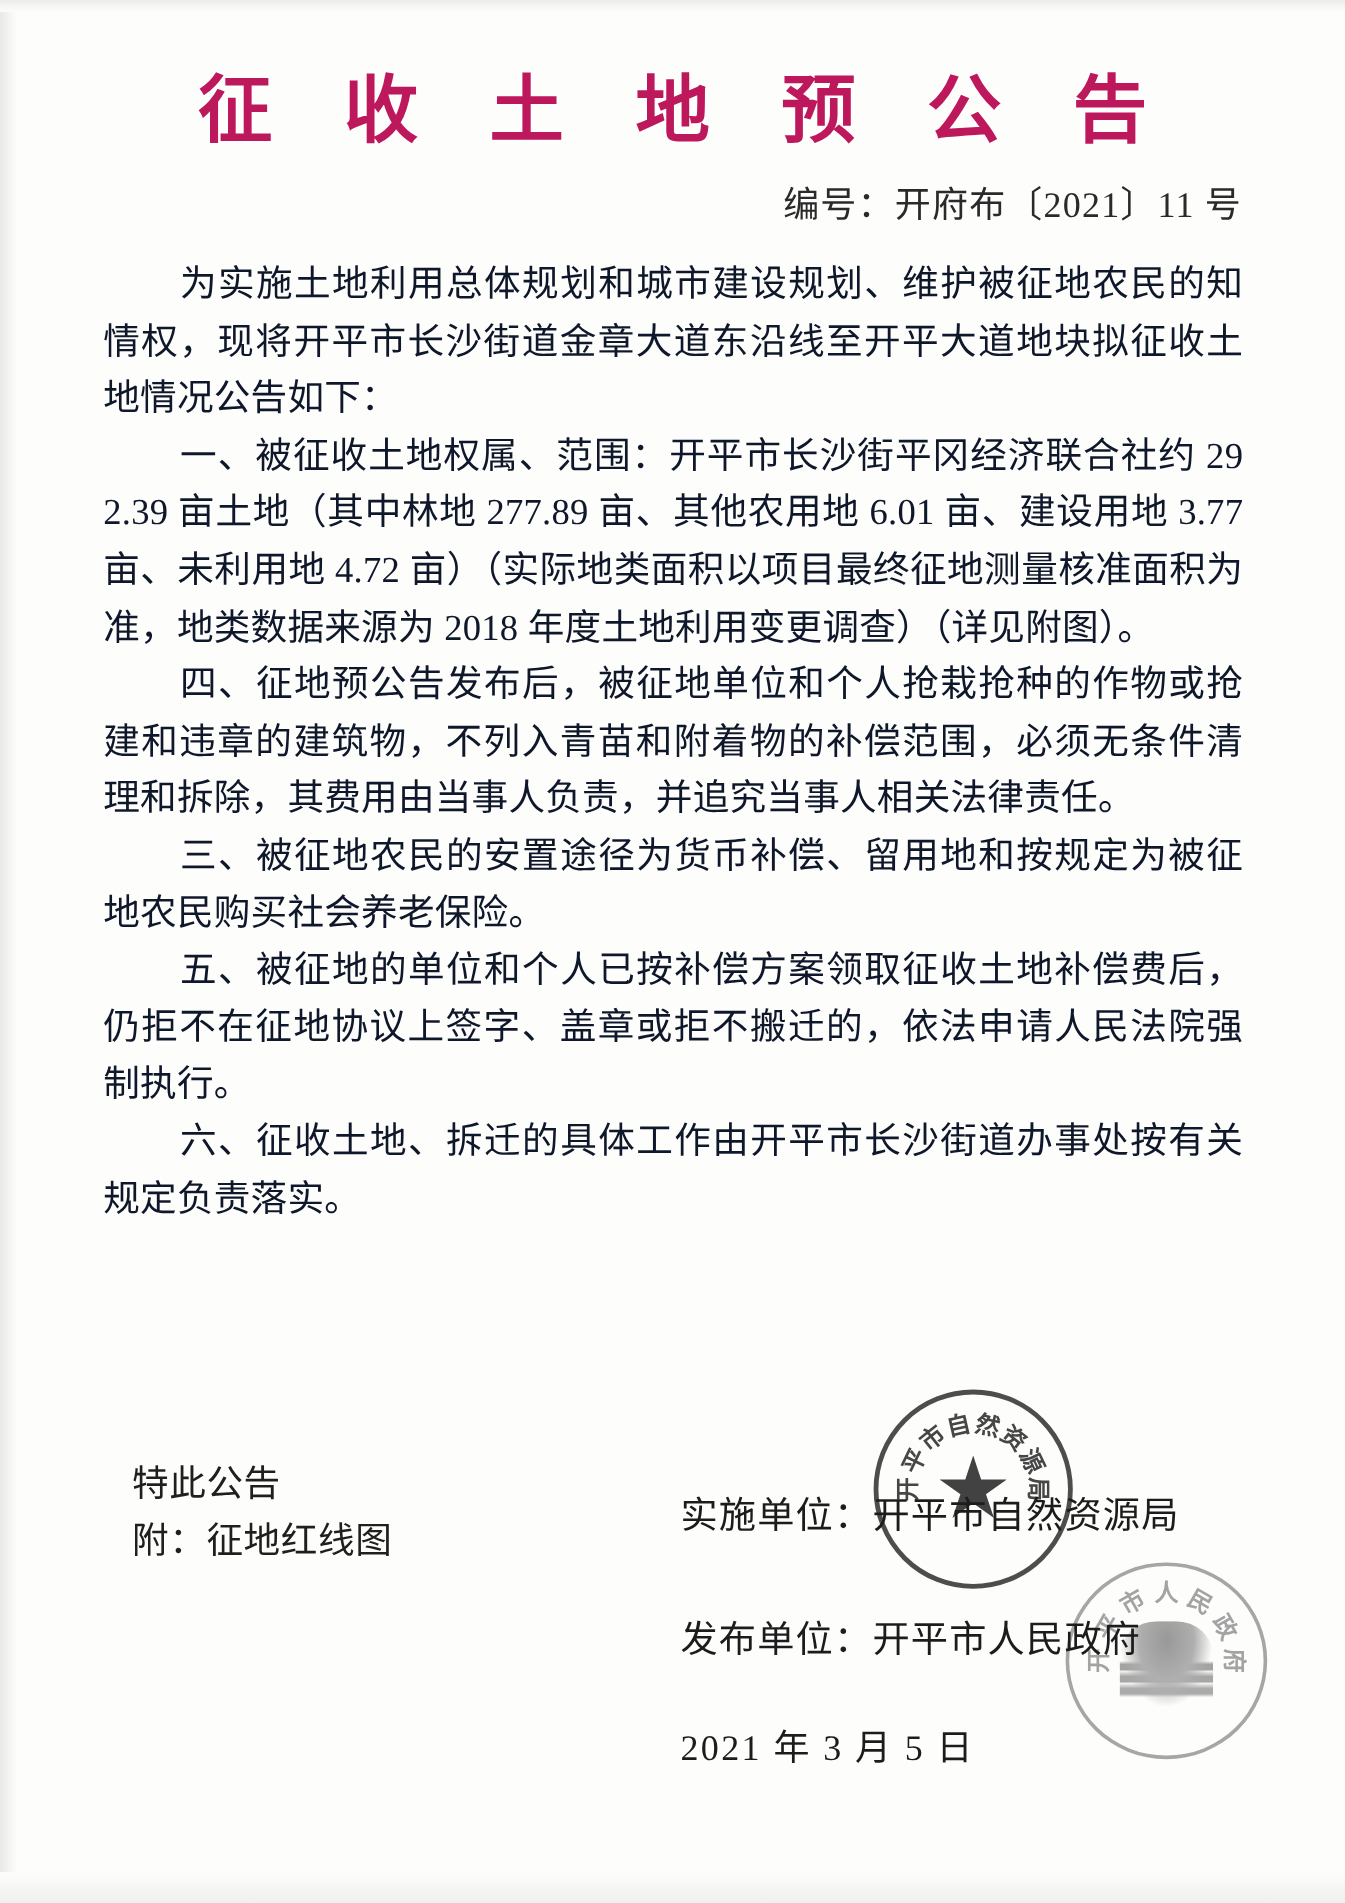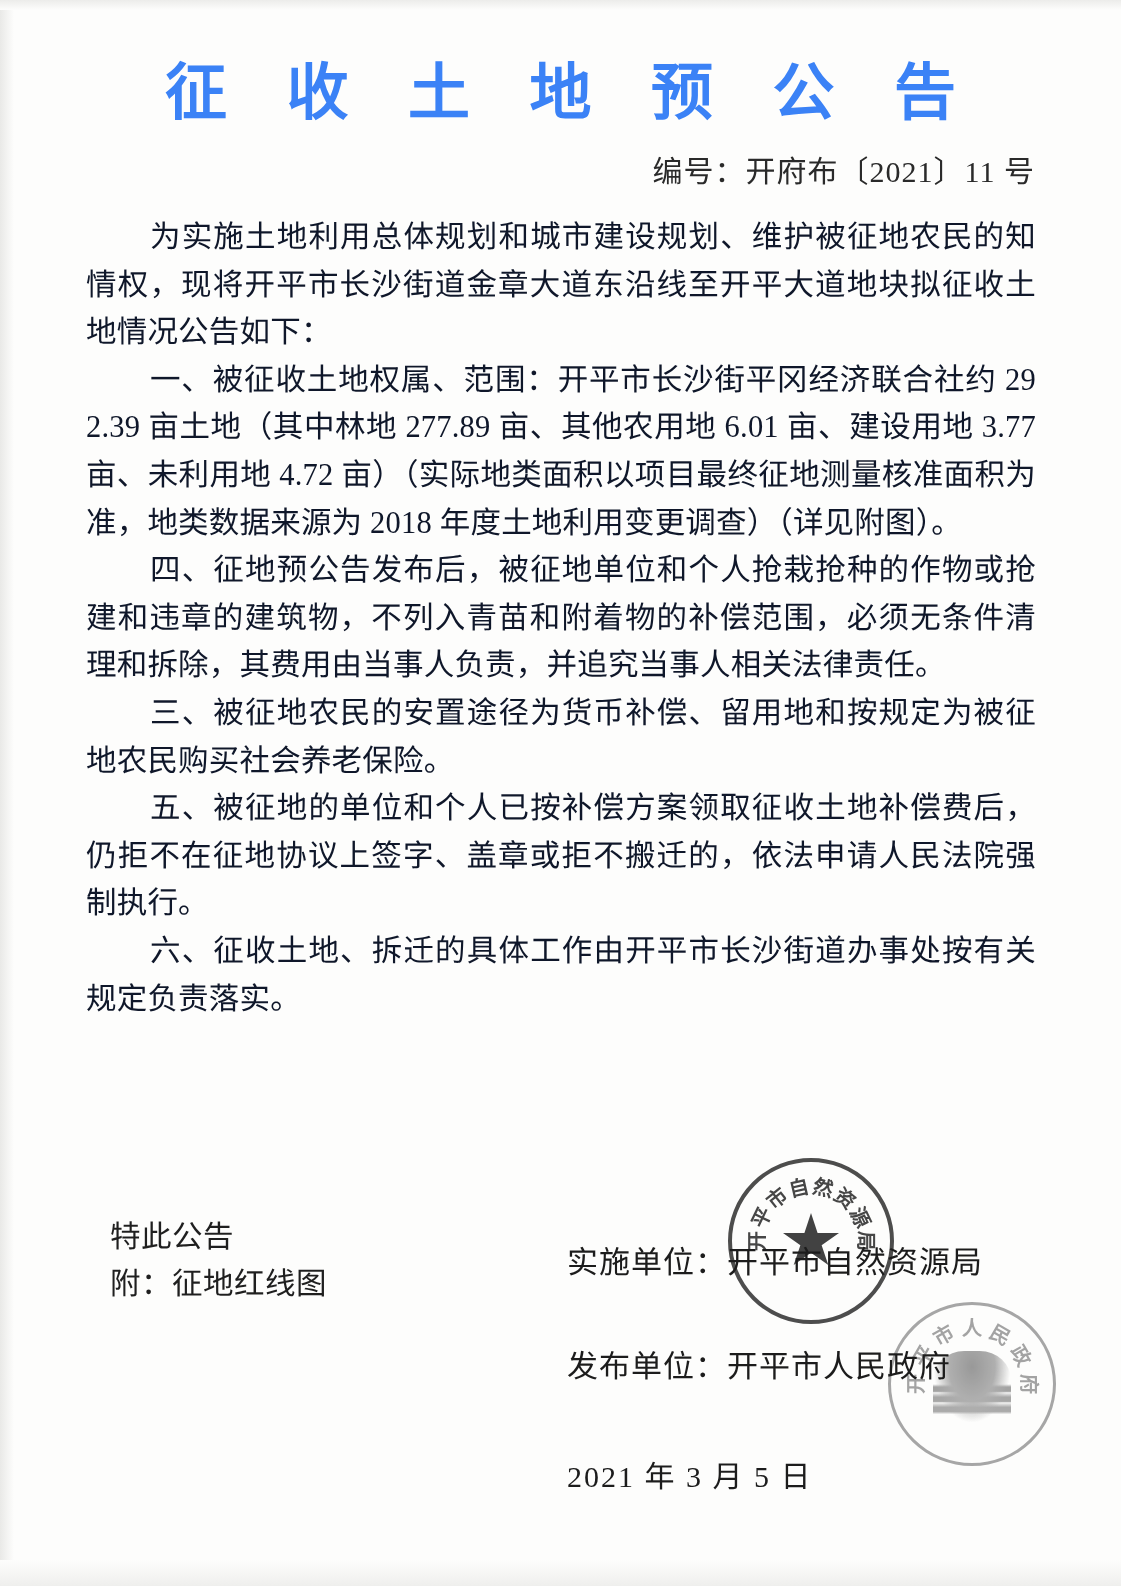--- a/index.html
+++ b/index.html
@@ -45,21 +45,21 @@
   .doc-title {
     position: absolute;
     left: 0; right: 0;
     top: 56px;
     text-align: center;
     font-size: 62px;
     line-height: 74px;
     font-weight: 700;
     letter-spacing: 22px;
     text-indent: 22px;
-    color: #3b82f6;
+    color: #be185d;
     font-family: "Liberation Serif", "DejaVu Serif", serif;
     -webkit-font-smoothing: none;
   }
 
   .doc-number {
     position: absolute;
     right: 86px;
     top: 152px;
     font-size: 30px;
     line-height: 40px;
@@ -113,21 +113,21 @@
     letter-spacing: 1px;
     color: #1c1c1c;
     white-space: nowrap;
     position: relative;
     z-index: 4;
   }
   .sign-implementer { margin-bottom: 58px; }
   .sign-date {
     font-size: 30px;
     letter-spacing: 2px;
-    margin-top: 64px;
+    margin-top: 45px;
     white-space: nowrap;
   }
 
   
   .seal {
     position: absolute;
     border-radius: 50%;
     pointer-events: none;
   }
   .seal-resources {

